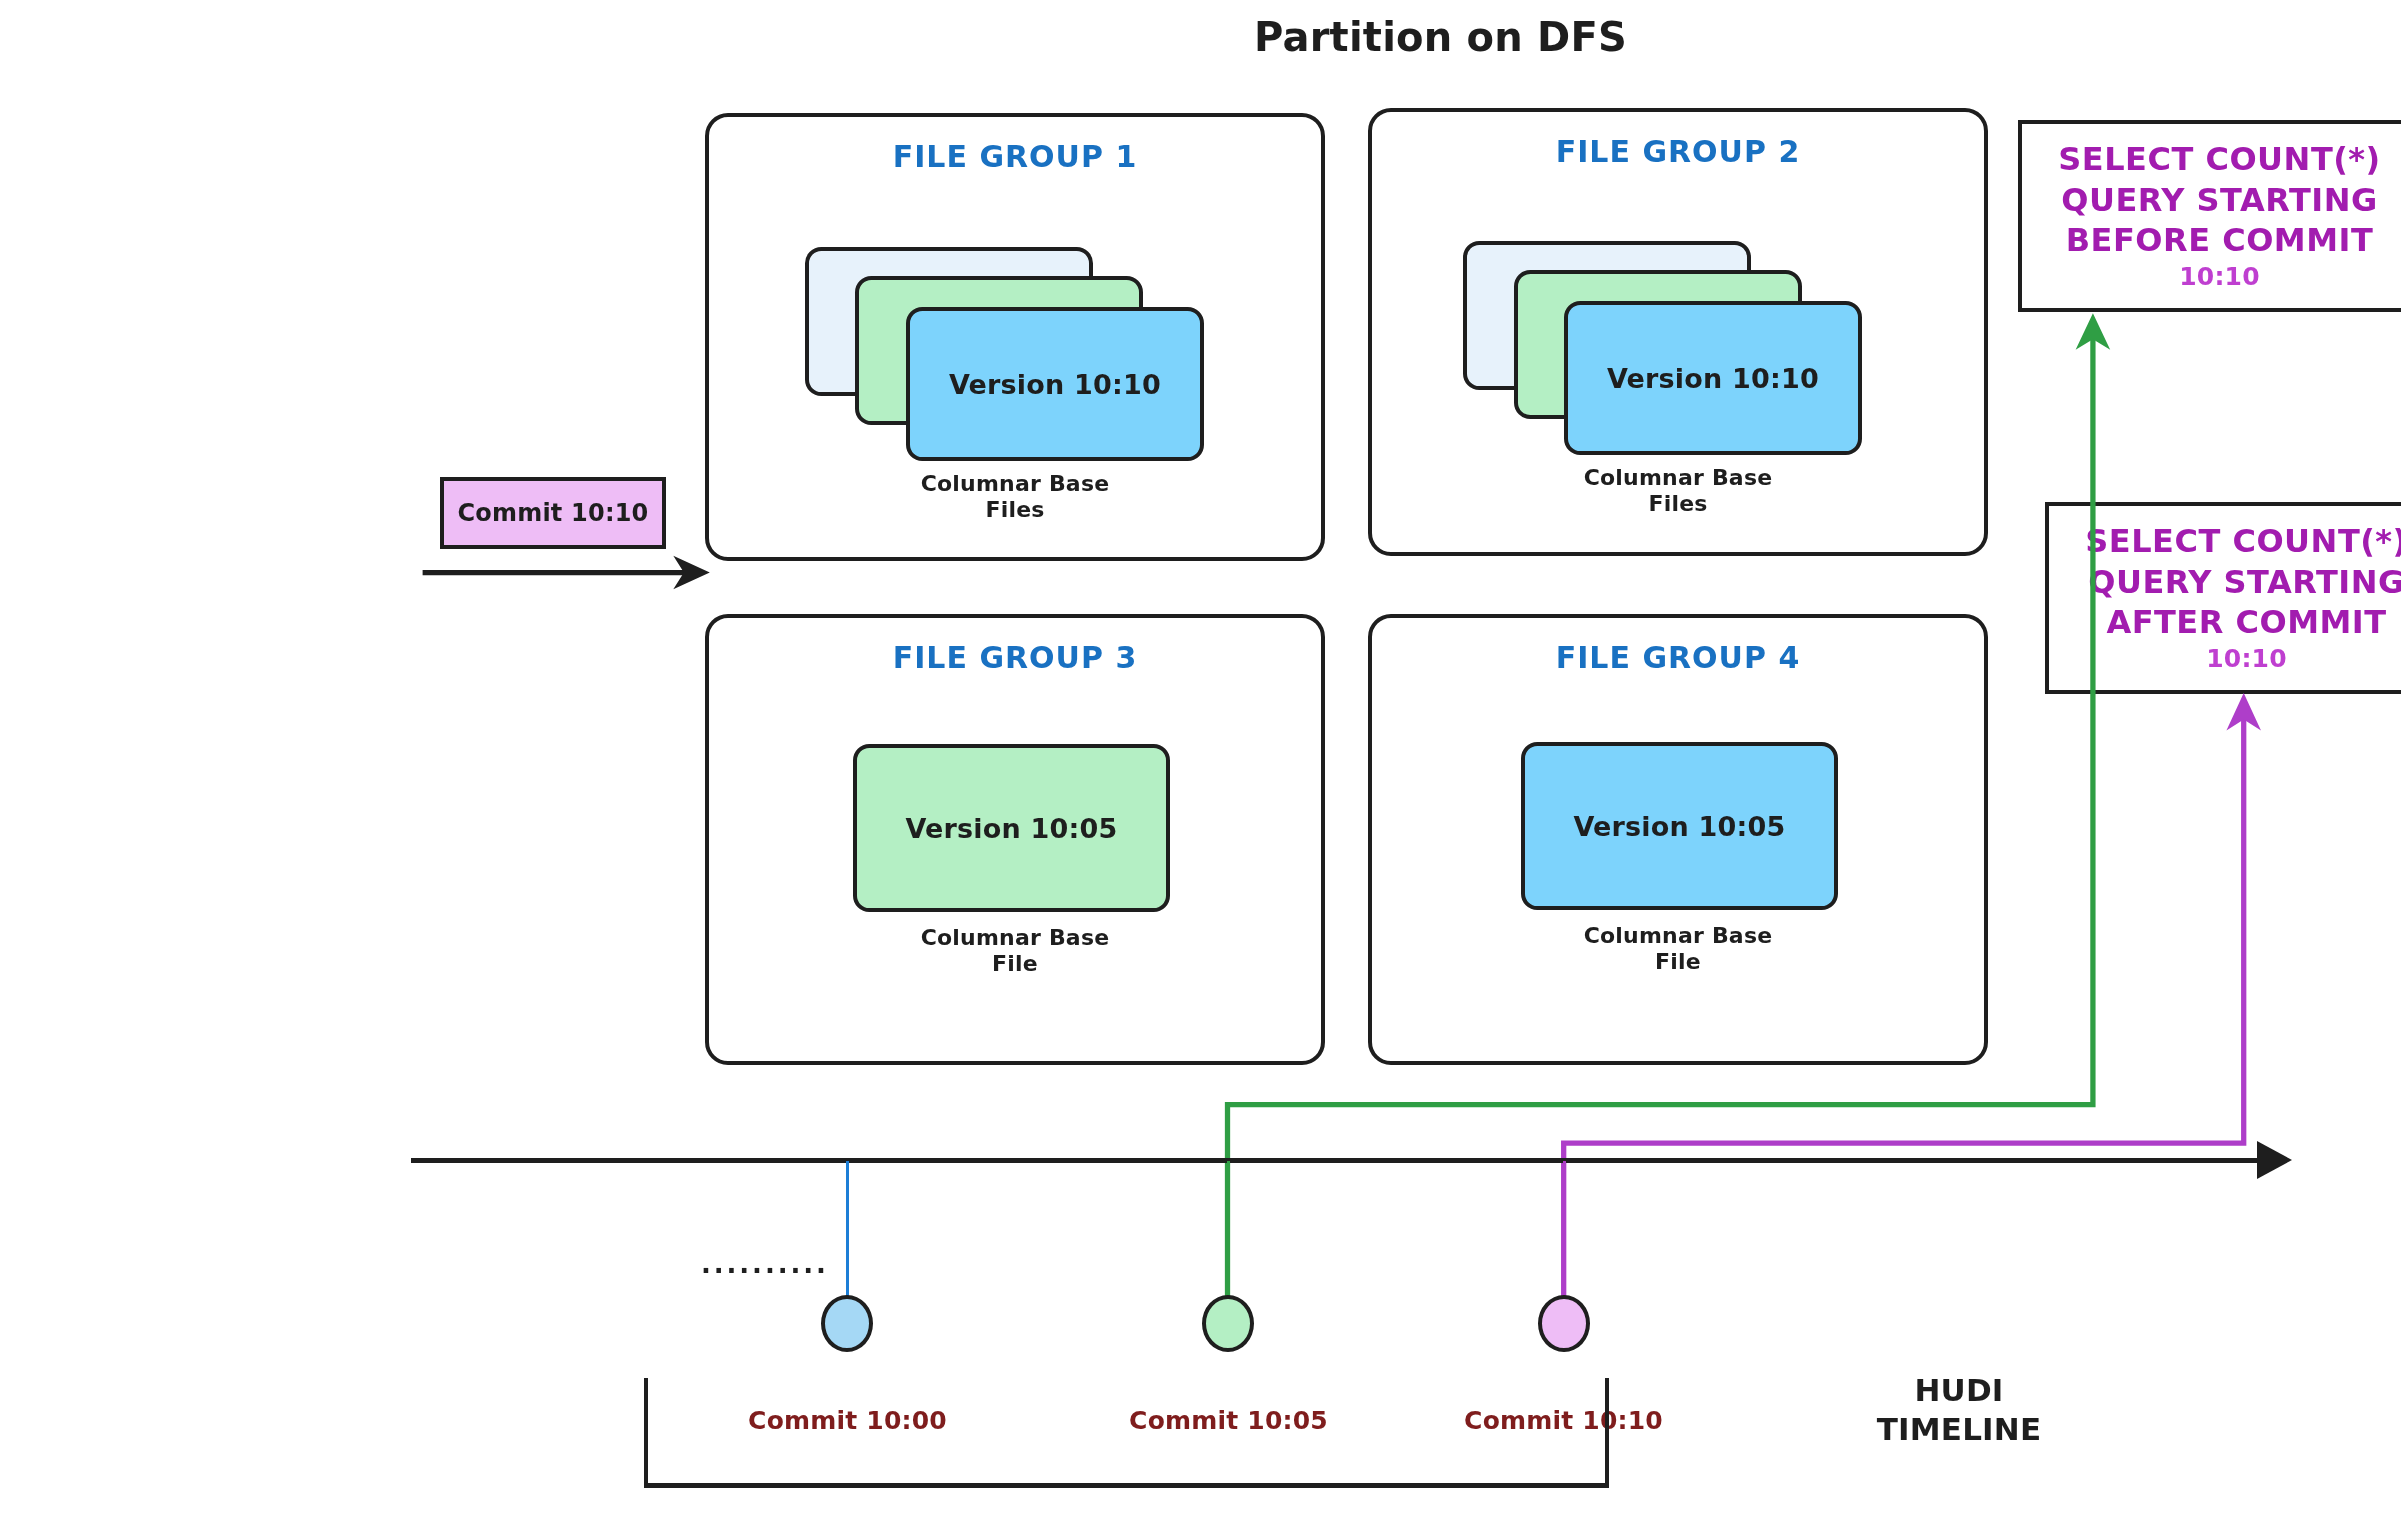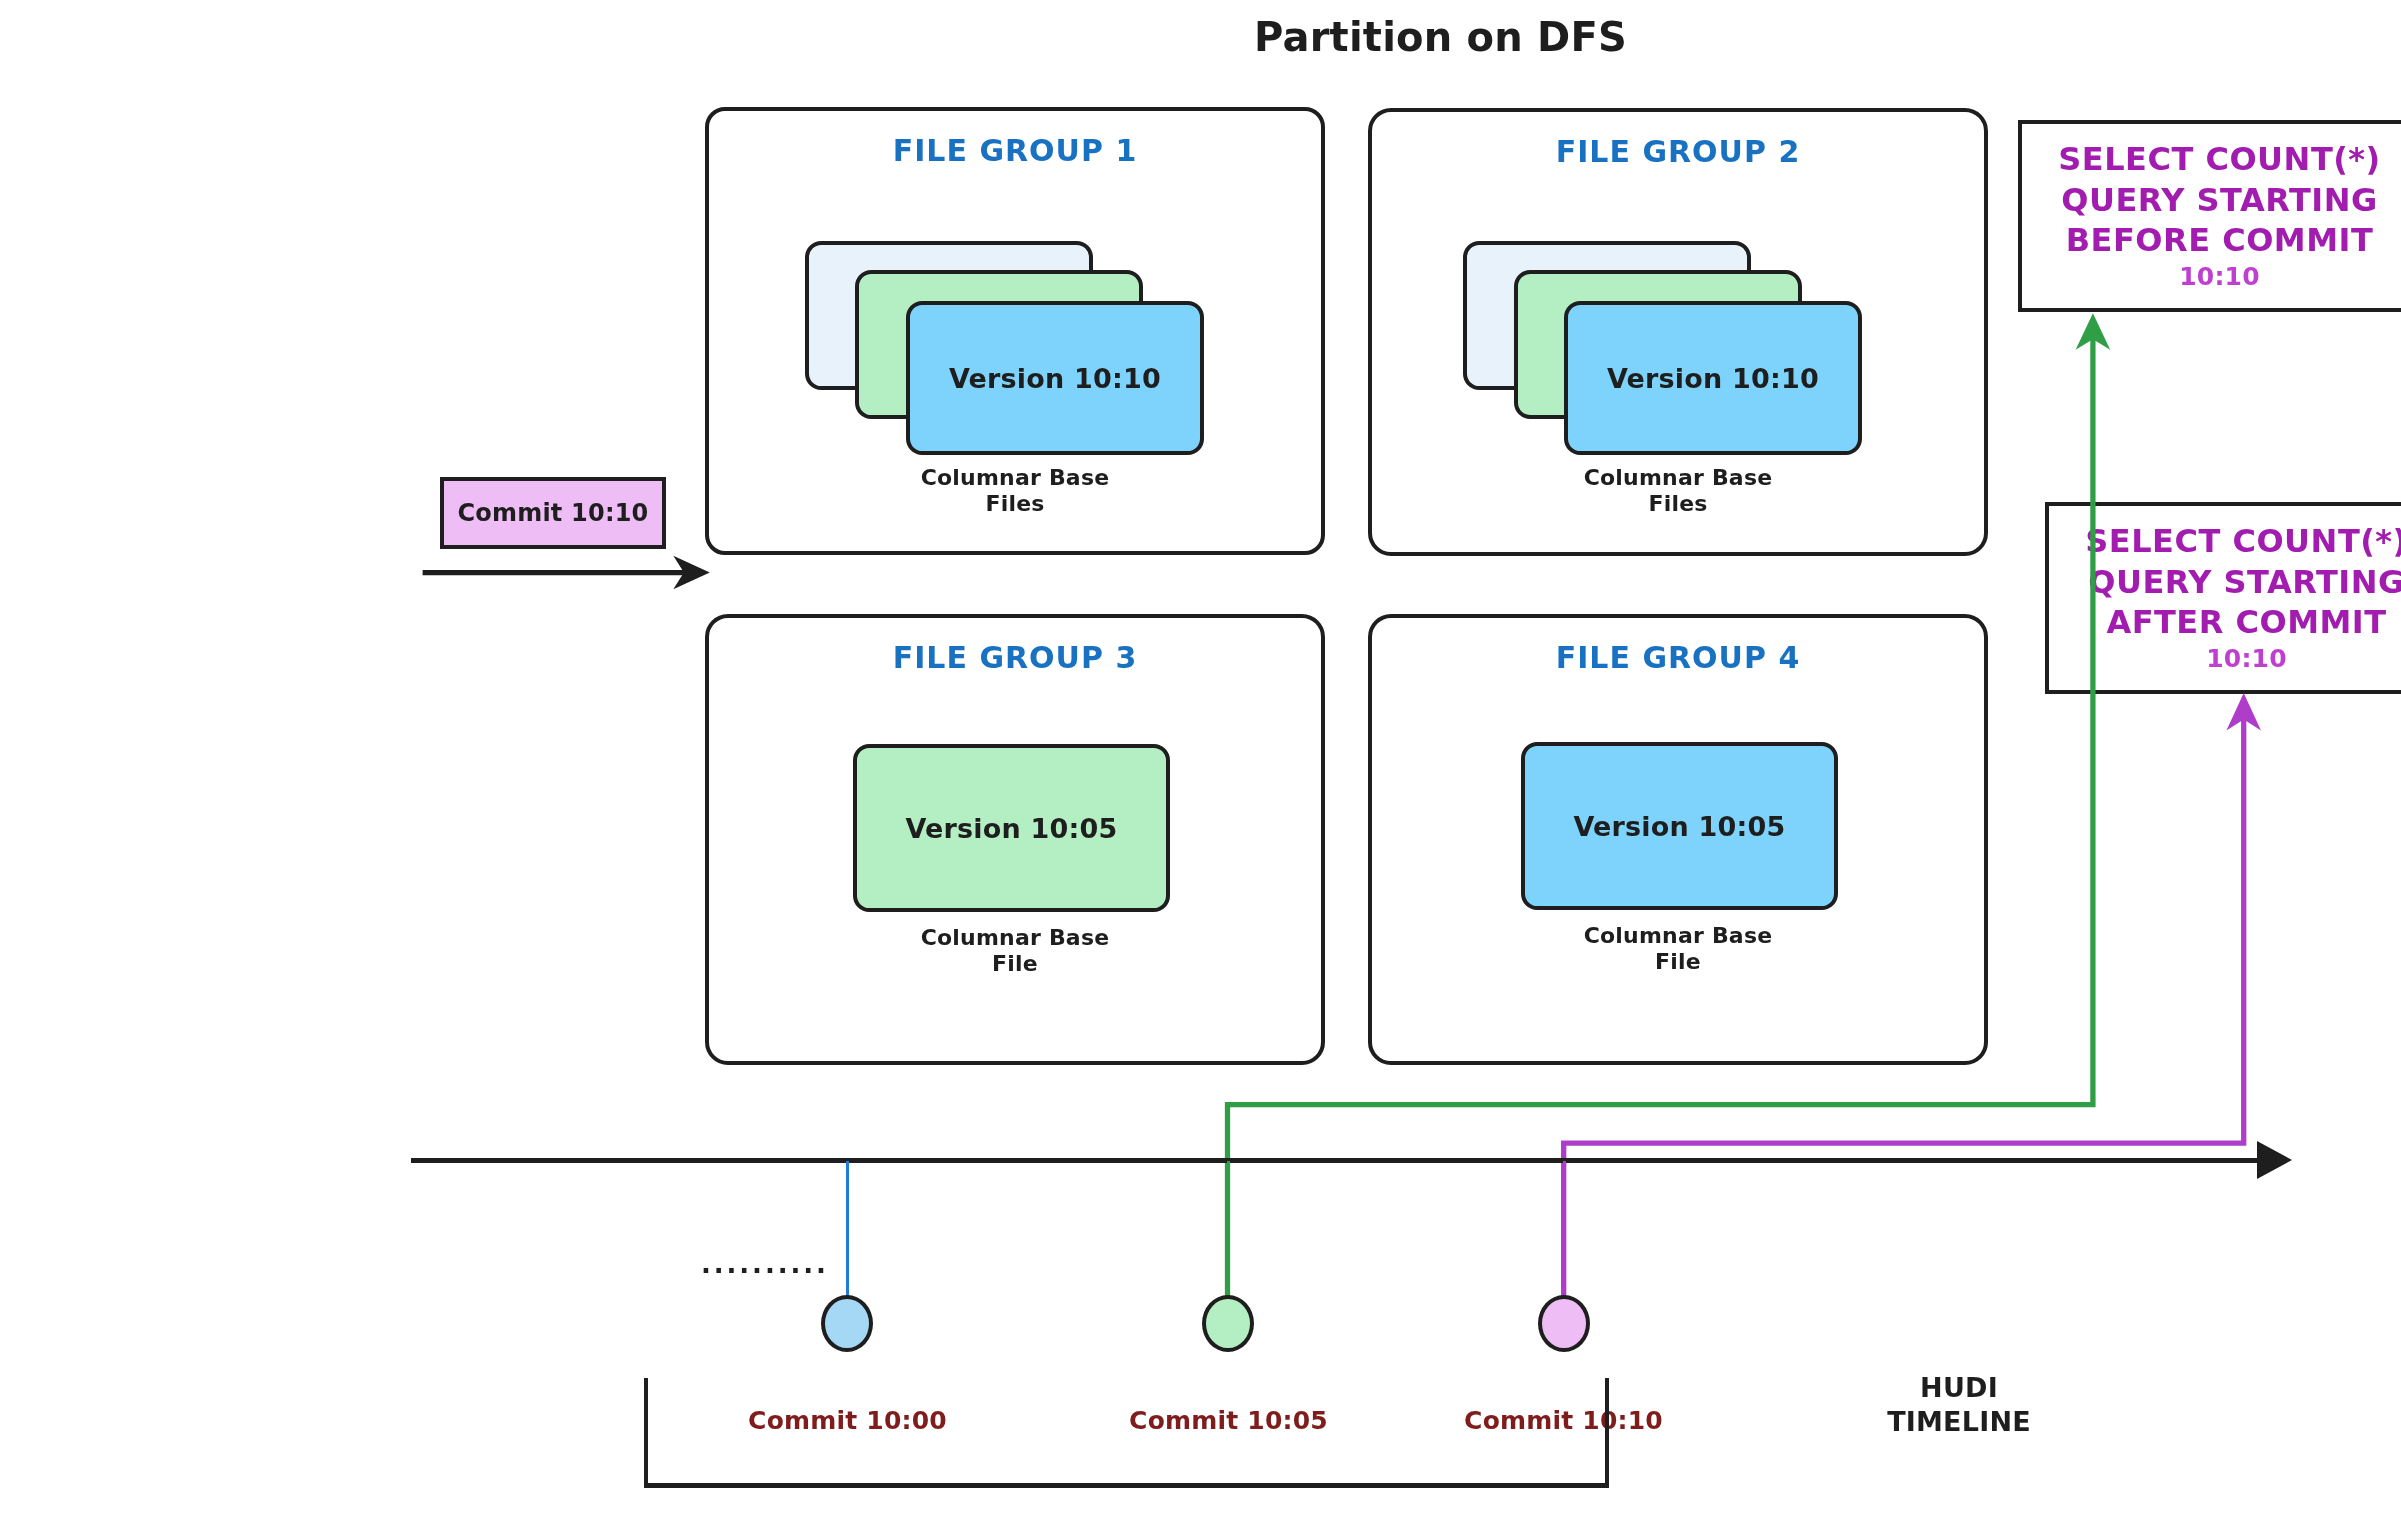--- a/index.html
+++ b/index.html
@@ -71,32 +71,32 @@
   .tl-dot{
     position:absolute;width:52px;height:57px;border-radius:50%;
     border:4.8px solid #1e1e1e;box-sizing:border-box;
   }
   .tl-label{position:absolute;font-size:25px;color:#7f1d1d;text-align:center;width:269px;}
   #tl-bracket{
     position:absolute;left:644px;top:1378px;width:965px;height:110px;
     border-left:4.3px solid #1e1e1e;border-bottom:5.3px solid #1e1e1e;border-right:4.3px solid #1e1e1e;
     box-sizing:border-box;
   }
-  #hudi-label{position:absolute;left:1815px;top:1371px;width:288px;text-align:center;font-size:27px;color:#1e1e1e;line-height:1.25;}
+  #hudi-label{position:absolute;left:1815px;top:1371px;width:288px;text-align:center;font-size:31px;color:#1e1e1e;line-height:1.25;}
   #dots{position:absolute;left:701px;top:1249px;font-size:26px;color:#1e1e1e;letter-spacing:2.9px;}
 
   
   svg#wires{position:absolute;left:0;top:0;width:2881px;height:1525px;pointer-events:none;}
 </style>
 </head>
 <body>
 
 <div id="title" class="hand">Partition on DFS</div>
 
-<div class="fg" style="left:705px;top:107px;width:620px;height:448px;border-radius:20px;">
+<div class="fg" style="left:705px;top:113px;width:620px;height:448px;">
   <div class="fg-title hand">FILE GROUP 1</div>
 
   <div class="card c-blue" style="left:96px;top:130px;width:288px;height:149px;"></div>
   <div class="card c-green" style="left:146px;top:159px;width:288px;height:149px;"></div>
   <div class="card c-pink hand" style="left:197px;top:190px;width:298px;height:154px;">Version 10:10</div>
 
   <div class="fg-caption hand" style="top:354px;white-space:pre-line;">Columnar Base
 Files</div>
 </div>
 

